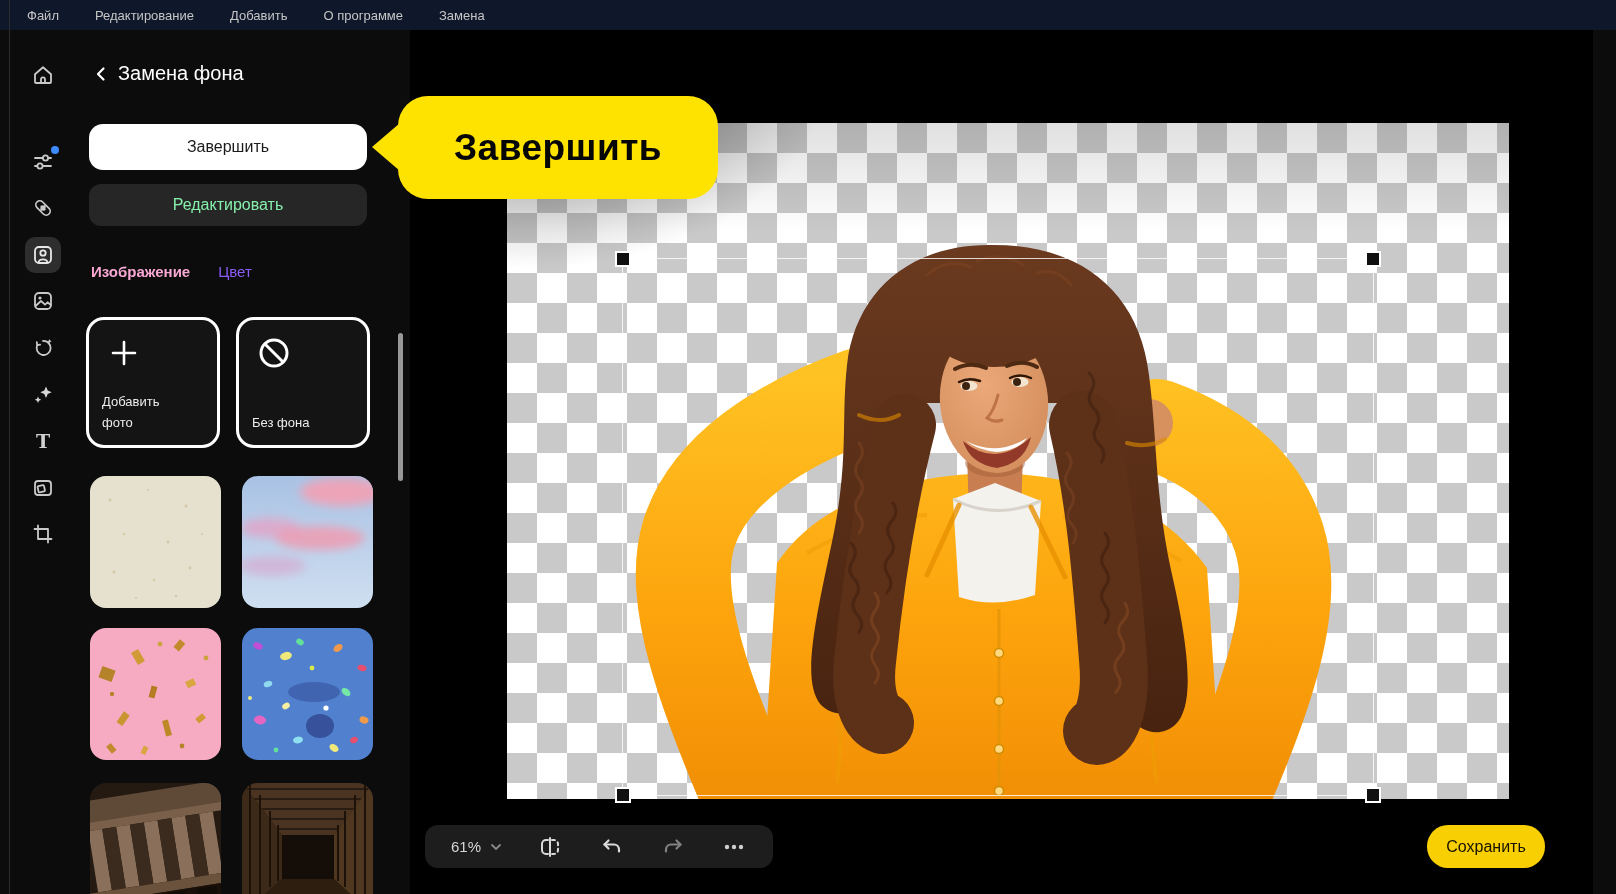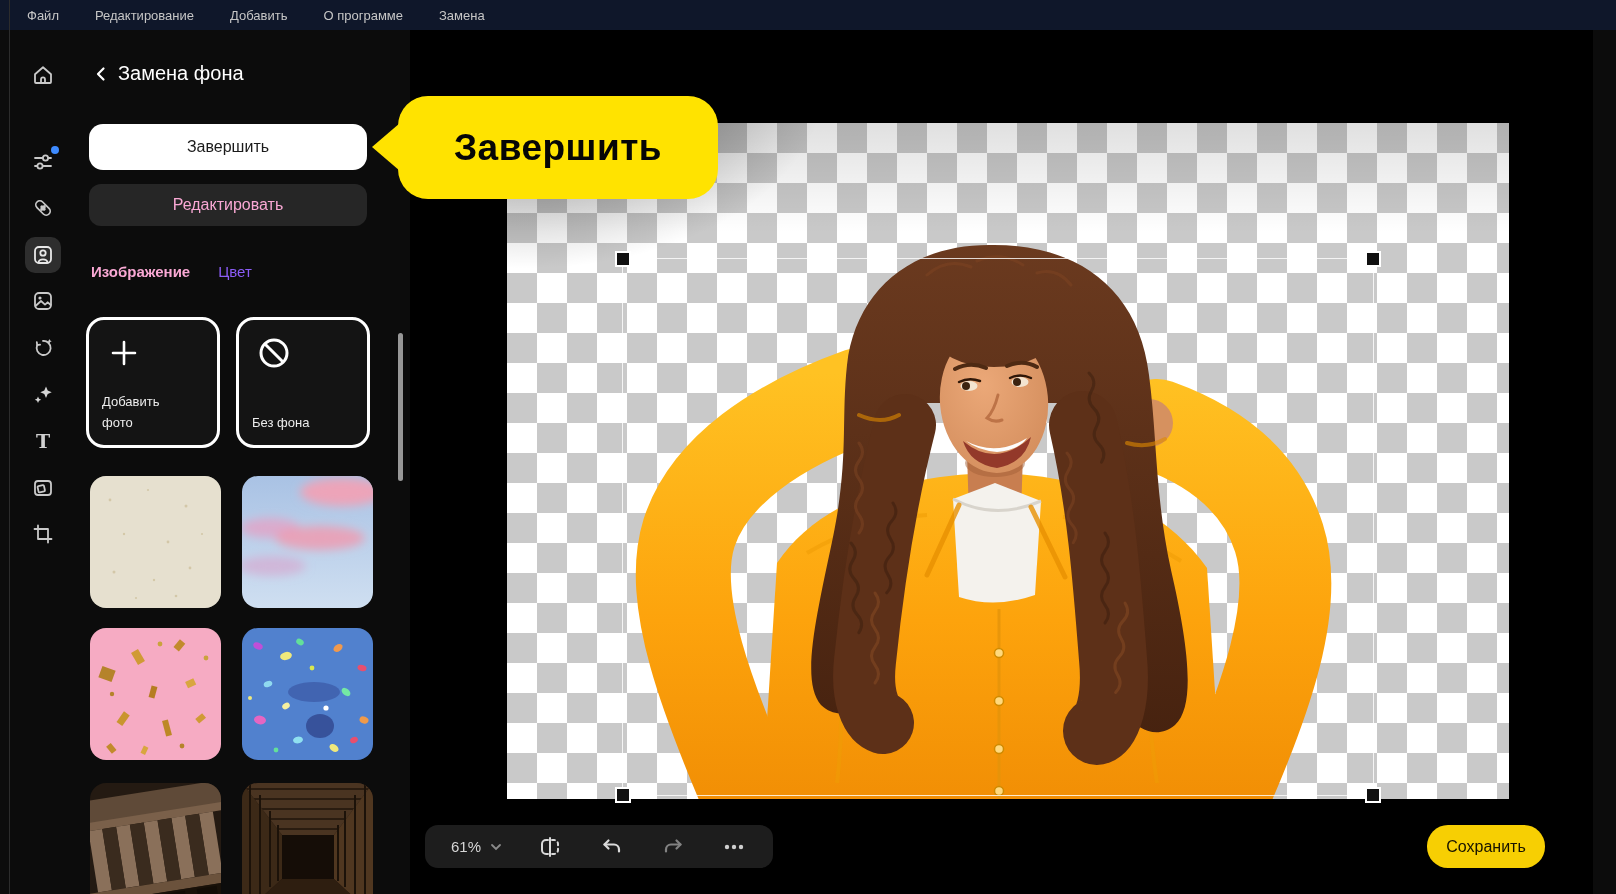--- a/index.html
+++ b/index.html
@@ -27,21 +27,21 @@
   .tool svg{display:block;}
   .bluedot{position:absolute;right:2px;top:2px;width:8px;height:8px;border-radius:50%;background:#3e8bff;}
 
   
   .panel-header{position:absolute;left:95px;top:62px;display:flex;align-items:center;gap:11px;z-index:20;}
   .panel-title{font-size:20px;font-weight:normal;color:#fff;}
   .btn-finish{position:absolute;left:89px;top:124px;width:278px;height:46px;background:#fff;
     border-radius:14px;color:#1b1b1b;font-size:16px;display:flex;align-items:center;
     justify-content:center;z-index:20;cursor:pointer;}
   .btn-edit{position:absolute;left:89px;top:184px;width:278px;height:42px;background:#262626;
-    border-radius:12px;color:#f9a8d4;font-size:16px;display:flex;align-items:center;
+    border-radius:12px;color:#86efac;font-size:16px;display:flex;align-items:center;
     justify-content:center;z-index:20;cursor:pointer;}
   .tabs{position:absolute;left:91px;top:263px;display:flex;gap:28px;font-size:15px;z-index:20;}
   .tab-active{color:#f9a8d4;font-weight:bold;}
   .tab{color:#8b5cf6;}
 
   .card{position:absolute;top:317px;width:134px;height:131px;background:#141414;border:3px solid #fff;
     border-radius:18px;box-sizing:border-box;z-index:20;cursor:pointer;padding-left:20px;}
   .card .glyph{position:absolute;left:18px;top:16px;}
   .card-label{position:absolute;left:13px;bottom:11px;font-size:13px;color:#ececec;line-height:1.6;}
 

